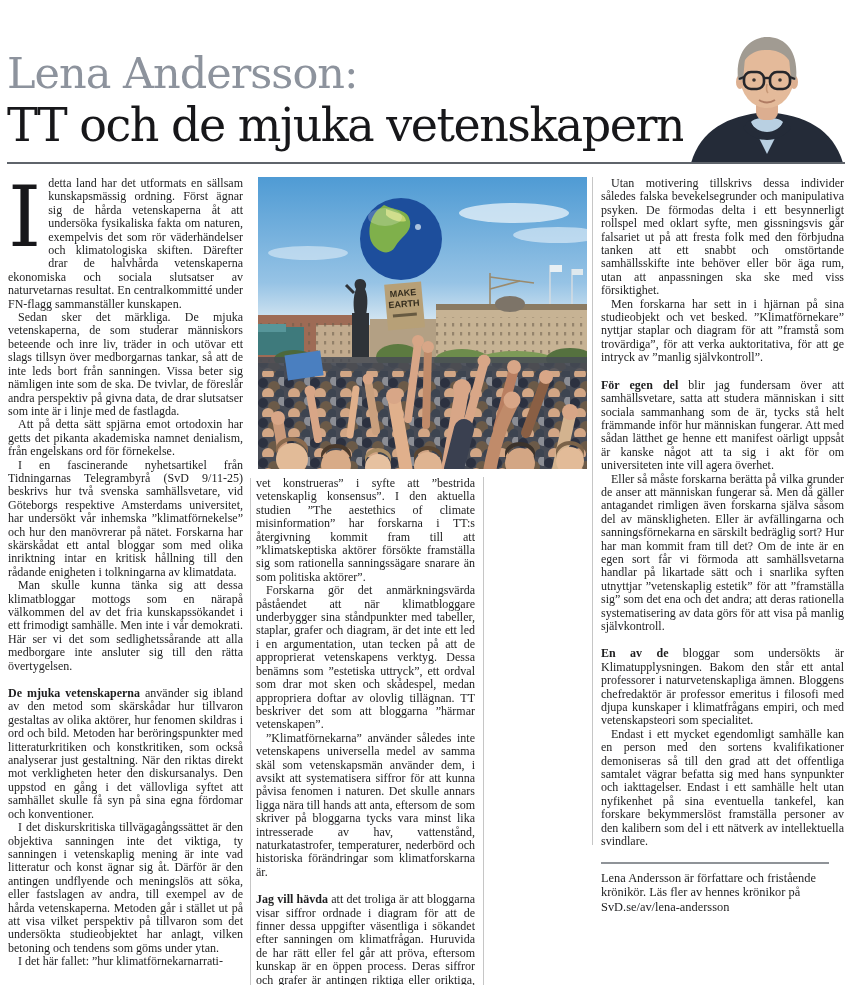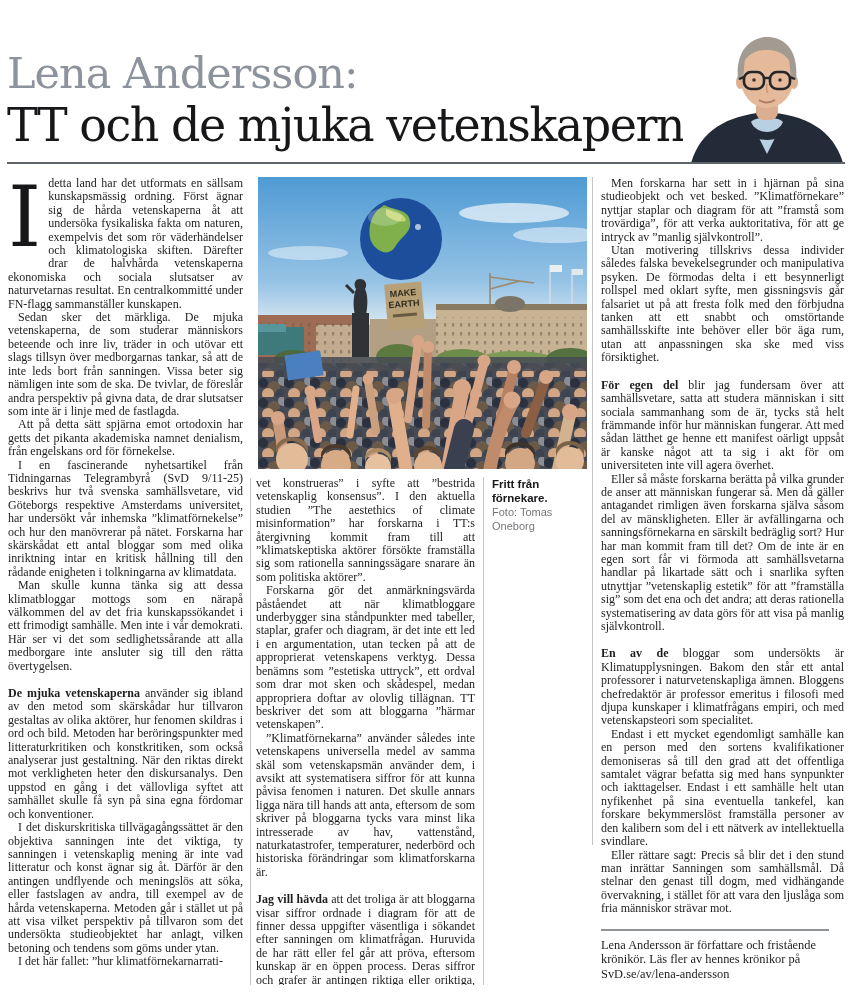--- a/index.html
+++ b/index.html
@@ -212,24 +212,20 @@
         <circle cx="170" cy="289" r="14" fill="#dfb491"></circle>
           <path d="M156,287 A14 14 0 0 1 184,287 L184,279 A14 10 0 0 0 156,279 Z" fill="#5a4632"></path>
         <circle cx="262" cy="286" r="15" fill="#d3a684"></circle>
           <path d="M247,284 A15 15 0 0 1 277,284 L277,276 A15 11 0 0 0 247,276 Z" fill="#3b332c"></path>
         <circle cx="312" cy="284" r="14" fill="#e2bb98"></circle>
           <path d="M298,282 A14 14 0 0 1 326,282 L326,274 A14 10 0 0 0 298,274 Z" fill="#7a6248"></path>
       </g>
     </svg>
   </div>
 
-  <div class="caption">
-    <div class="cap-title">Fritt från förnekare.</div>
-    <div class="cap-credit">Foto: Tomas Oneborg</div>
-  </div>
 
   <div class="vrule vr1"></div>
   <div class="vrule vr2"></div>
   <div class="vrule vr3"></div>
 
   <div class="col col1">
     <p><span class="dropcap">I</span><span>detta land har det utformats en sällsam kunskapsmässig ordning. Först ägnar sig de hårda vetenskaperna åt att undersöka fysikaliska fakta om naturen, exempelvis det som rör väderhändelser och klimatologiska skiften. Därefter drar de halvhårda vetenskaperna ekonomiska och sociala slutsatser av naturvetarnas resultat. En centralkommitté under FN-flagg sammanställer kunskapen.</span></p>
     <p class="indent">Sedan sker det märkliga. De mjuka vetenskaperna, de som studerar människors beteende och inre liv, träder in och utövar ett slags tillsyn över medborgarnas tankar, så att de inte leds bort från sanningen. Vissa beter sig nämligen inte som de ska. De tvivlar, de föreslår andra perspektiv på givna data, de drar slutsatser som inte är i linje med de fastlagda.</p>
     <p class="indent">Att på detta sätt spjärna emot ortodoxin har getts det pikanta akademiska namnet denialism, från engelskans ord för förnekelse.</p>
     <p class="indent">I en fascinerande nyhetsartikel från Tidningarnas Telegrambyrå (SvD 9/11-25) beskrivs hur två svenska samhällsvetare, vid Göteborgs respektive Amsterdams universitet, har undersökt vår inhemska ”klimatförnekelse” och hur den manövrerar på nätet. Forskarna har skärskådat ett antal bloggar som med olika inriktning intar en kritisk hållning till den rådande enigheten i tolkningarna av klimatdata.</p>
@@ -240,24 +236,23 @@
   </div>
 
   <div class="col col2t">
     <p>vet konstrueras” i syfte att ”bestrida vetenskaplig konsensus”. I den aktuella studien ”The aestethics of climate misinformation” har forskarna i TT:s återgivning kommit fram till att ”klimatskeptiska aktörer försökte framställa sig som rationella sanningssägare snarare än som politiska aktörer”.</p>
     <p class="indent">Forskarna gör det anmärkningsvärda påståendet att när klimatbloggare underbygger sina ståndpunkter med tabeller, staplar, grafer och diagram, är det inte ett led i en argumentation, utan tecken på att de approprierat vetenskapens verktyg. Dessa benämns som ”estetiska uttryck”, ett ordval som drar mot sken och skådespel, medan appropriera doftar av olovlig tillägnan. TT beskriver det som att bloggarna ”härmar vetenskapen”.</p>
     <p class="indent">”Klimatförnekarna” använder således inte vetenskapens universella medel av samma skäl som vetenskapsmän använder dem, i avsikt att systematisera siffror för att kunna påvisa fenomen i naturen. Det skulle annars ligga nära till hands att anta, eftersom de som skriver på bloggarna tycks vara minst lika intresserade av hav, vattenstånd, naturkatastrofer, temperaturer, nederbörd och historiska förändringar som klimatforskarna är.</p>
     <p class="section"><span class="lead">Jag vill hävda</span><span> att det troliga är att bloggarna visar siffror ordnade i diagram för att de finner dessa uppgifter väsentliga i sökandet efter sanningen om klimatfrågan. Huruvida de har rätt eller fel går att pröva, eftersom kunskap är en öppen process. Deras siffror och grafer är antingen riktiga eller oriktiga, deras slutledningsförmåga god eller dålig, deras argumentation logisk eller ologisk.</span></p>
   </div>
 
   <div class="col col3">
+    <p class="indent">Utan motivering tillskrivs dessa individer således falska bevekelsegrunder och manipulativa psyken. De förmodas delta i ett besynnerligt rollspel med oklart syfte, men gissningsvis går falsariet ut på att fresta folk med den förbjudna tanken att ett snabbt och omstörtande samhällsskifte inte behöver eller bör äga rum, utan att anpassningen ska ske med viss försiktighet.</p>
     <p class="indent">Men forskarna har sett in i hjärnan på sina studieobjekt och vet besked. ”Klimatförnekare” nyttjar staplar och diagram för att ”framstå som trovärdiga”, för att verka auktoritativa, för att ge intryck av ”manlig självkontroll”.</p>
-    <p class="indent">Utan motivering tillskrivs dessa individer således falska bevekelsegrunder och manipulativa psyken. De förmodas delta i ett besynnerligt rollspel med oklart syfte, men gissningsvis går falsariet ut på att fresta folk med den förbjudna tanken att ett snabbt och omstörtande samhällsskifte inte behöver eller bör äga rum, utan att anpassningen ska ske med viss försiktighet.</p>
     <p class="section"><span class="lead">För egen del</span><span> blir jag fundersam över att samhällsvetare, satta att studera människan i sitt sociala sammanhang som de är, tycks stå helt främmande inför hur människan fungerar. Att med sådan lätthet ge henne ett manifest oärligt uppsåt är kanske något att ta sig i akt för om universiteten inte vill agera överhet.</span></p>
     <p class="indent">Eller så måste forskarna berätta på vilka grunder de anser att människan fungerar så. Men då gäller antagandet rimligen även forskarna själva såsom del av mänskligheten. Eller är avfällingarna och sanningsförnekarna en särskilt bedräglig sort? Hur har man kommit fram till det? Om de inte är en egen sort får vi förmoda att samhällsvetarna handlar på likartade sätt och i snarlika syften utnyttjar ”vetenskaplig estetik” för att ”framställa sig” som det ena och det andra; att deras rationella systematisering av data görs för att visa på manlig självkontroll.</p>
     <p class="section"><span class="lead">En av de</span><span> bloggar som undersökts är Klimatupplysningen. Bakom den står ett antal professorer i naturvetenskapliga ämnen. Bloggens chefredaktör är professor emeritus i filosofi med djupa kunskaper i klimatfrågans empiri, och med vetenskapsteori som specialitet.</span></p>
     <p class="indent">Endast i ett mycket egendomligt samhälle kan en person med den sortens kvalifikationer demoniseras så till den grad att det offentliga samtalet vägrar befatta sig med hans synpunkter och iakttagelser. Endast i ett samhälle helt utan nyfikenhet på sina eventuella tankefel, kan forskare bekymmerslöst framställa personer av den kalibern som del i ett nätverk av intellektuella svindlare.</p>
-    <p class="indent">Eller rättare sagt: Precis så blir det i den stund man inrättar Sanningen som samhällsmål. Då stelnar den genast till dogm, med vidhängande övervakning, i stället för att vara den ljuslåga som fria människor strävar mot.</p>
     <hr class="foot-rule">
     <p class="footer-text">Lena Andersson är författare och fristående krönikör. Läs fler av hennes krönikor på SvD.se/av/lena-andersson</p>
   </div>
 
 </div>
 
 </body></html>

